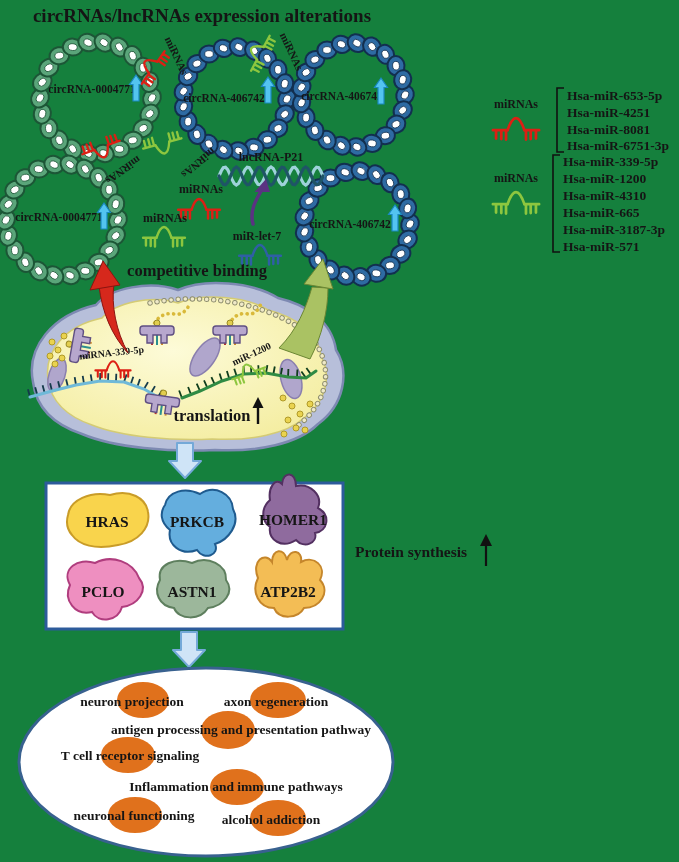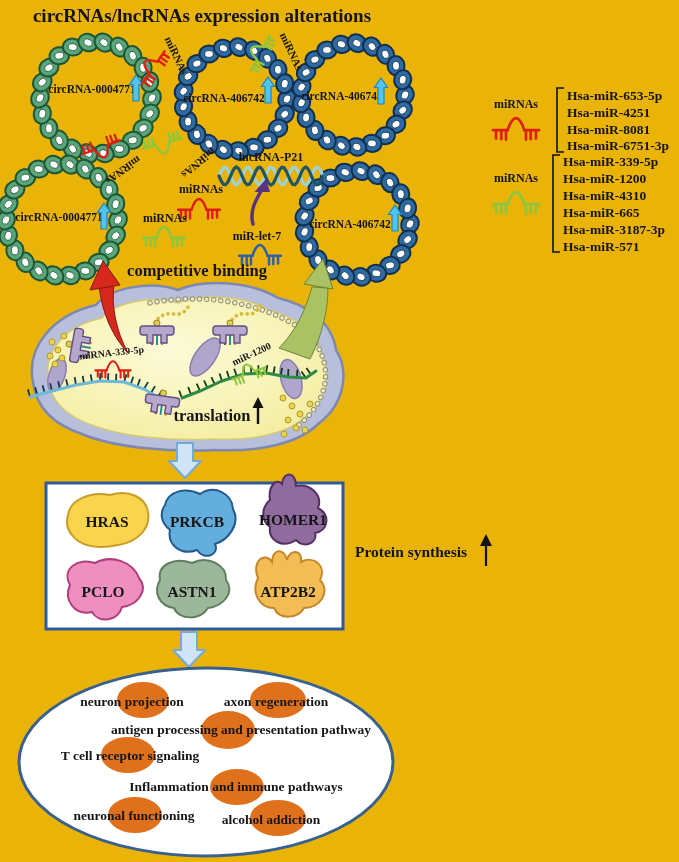--- a/index.html
+++ b/index.html
@@ -1,16 +1,16 @@
 <!DOCTYPE html>
 <html><head>
 <meta charset="utf-8">
 <style>
   html,body{margin:0;padding:0;background:#ffffff;}
-  #stage{position:relative;width:679px;height:862px;background:#eab308;overflow:hidden;}
+  #stage{position:relative;width:679px;height:862px;background:#15803d;overflow:hidden;}
   svg{display:block;}
   text{font-family:"Liberation Serif", serif; font-weight:bold; fill:#151515;}
   .t-title{font-size:19px;}
   .t-circ{font-size:11.5px;}
   .t-small{font-size:12px;}
   .t-tiny{font-size:10px;}
   .t-rot{font-size:11px;}
   .t-mid{font-size:13.5px;}
   .t-big{font-size:16.5px;}
   .t-prot{font-size:15.5px;}

